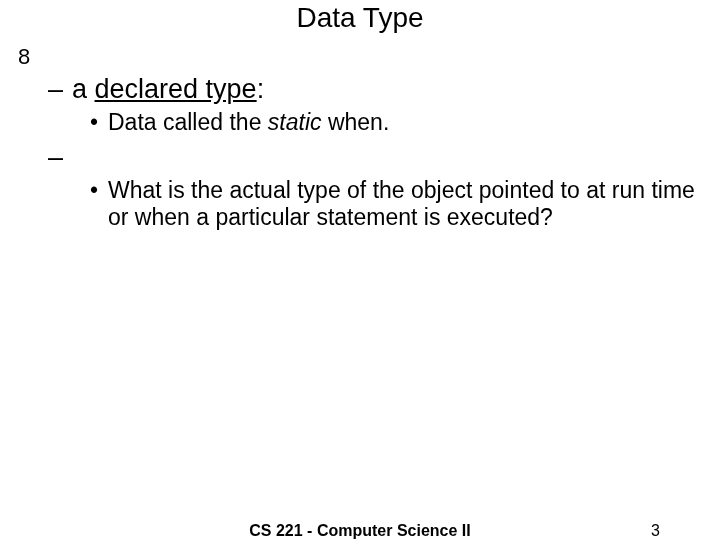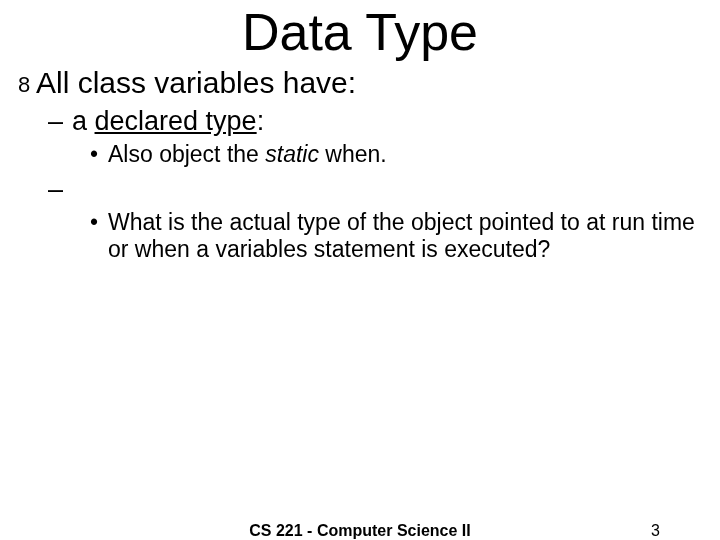--- a/index.html
+++ b/index.html
@@ -12,21 +12,21 @@
     overflow: hidden;
   }
   .slide {
     width: 720px;
     height: 540px;
     position: relative;
     padding: 0;
   }
   .title {
     text-align: center;
-    font-size: 52px;
+    font-size: 28px;
     font-weight: 400;
     padding-top: 2px;
     letter-spacing: 0px;
   }
   .content {
     padding: 0 18px 0 18px;
   }
   .l1 {
     display: flex;
     align-items: flex-start;
@@ -89,44 +89,43 @@
 <body>
 
 <div class="slide">
 
   <div class="title">Data Type</div>
 
   <div class="content">
 
     <div class="l1">
       <span class="bullet8">8</span>
-      <span>All class variables have:</span>
     </div>
 
     <div class="l2">
       <span class="dash">–</span>
       <span>
         <span>a </span><span class="underline">declared type</span><span>:</span>
       </span>
     </div>
 
     <div class="l3">
       <span class="dot">•</span>
       <span>
-        <span>Also object the </span><span class="italic">static</span><span> when.</span>
+        <span>Data called the </span><span class="italic">static</span><span> when.</span>
       </span>
     </div>
 
     <div class="l2">
       <span class="dash">–</span>
     </div>
 
     <div class="l3">
       <span class="dot">•</span>
-      <span>What is the actual type of the object pointed to at run time or when a variables statement is executed?</span>
+      <span>What is the actual type of the object pointed to at run time or when a particular statement is executed?</span>
     </div>
 
   </div>
 
   <div class="footer">
     <span class="footer-center">CS 221 - Computer Science II</span>
     <span class="footer-right">3</span>
   </div>
 
 </div>

